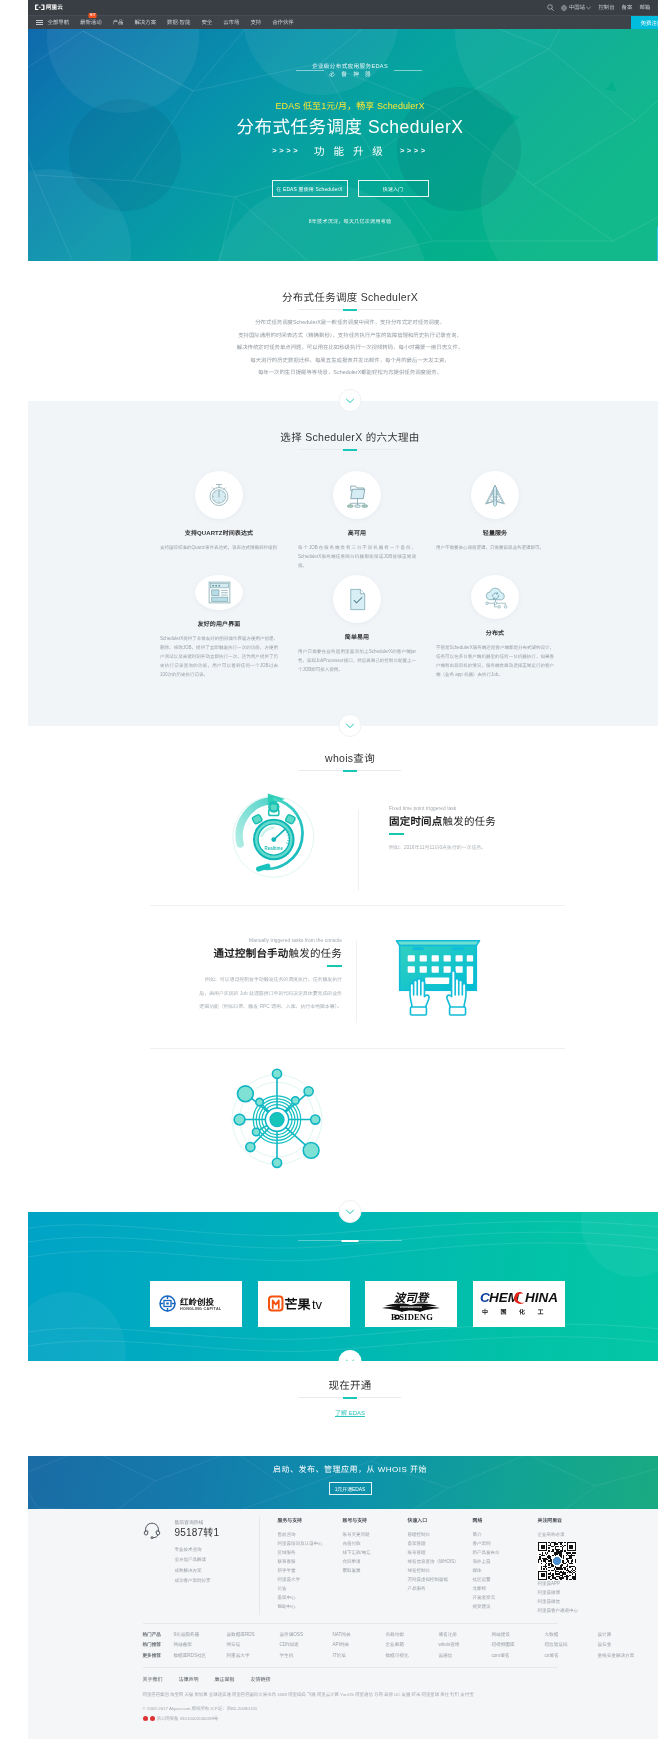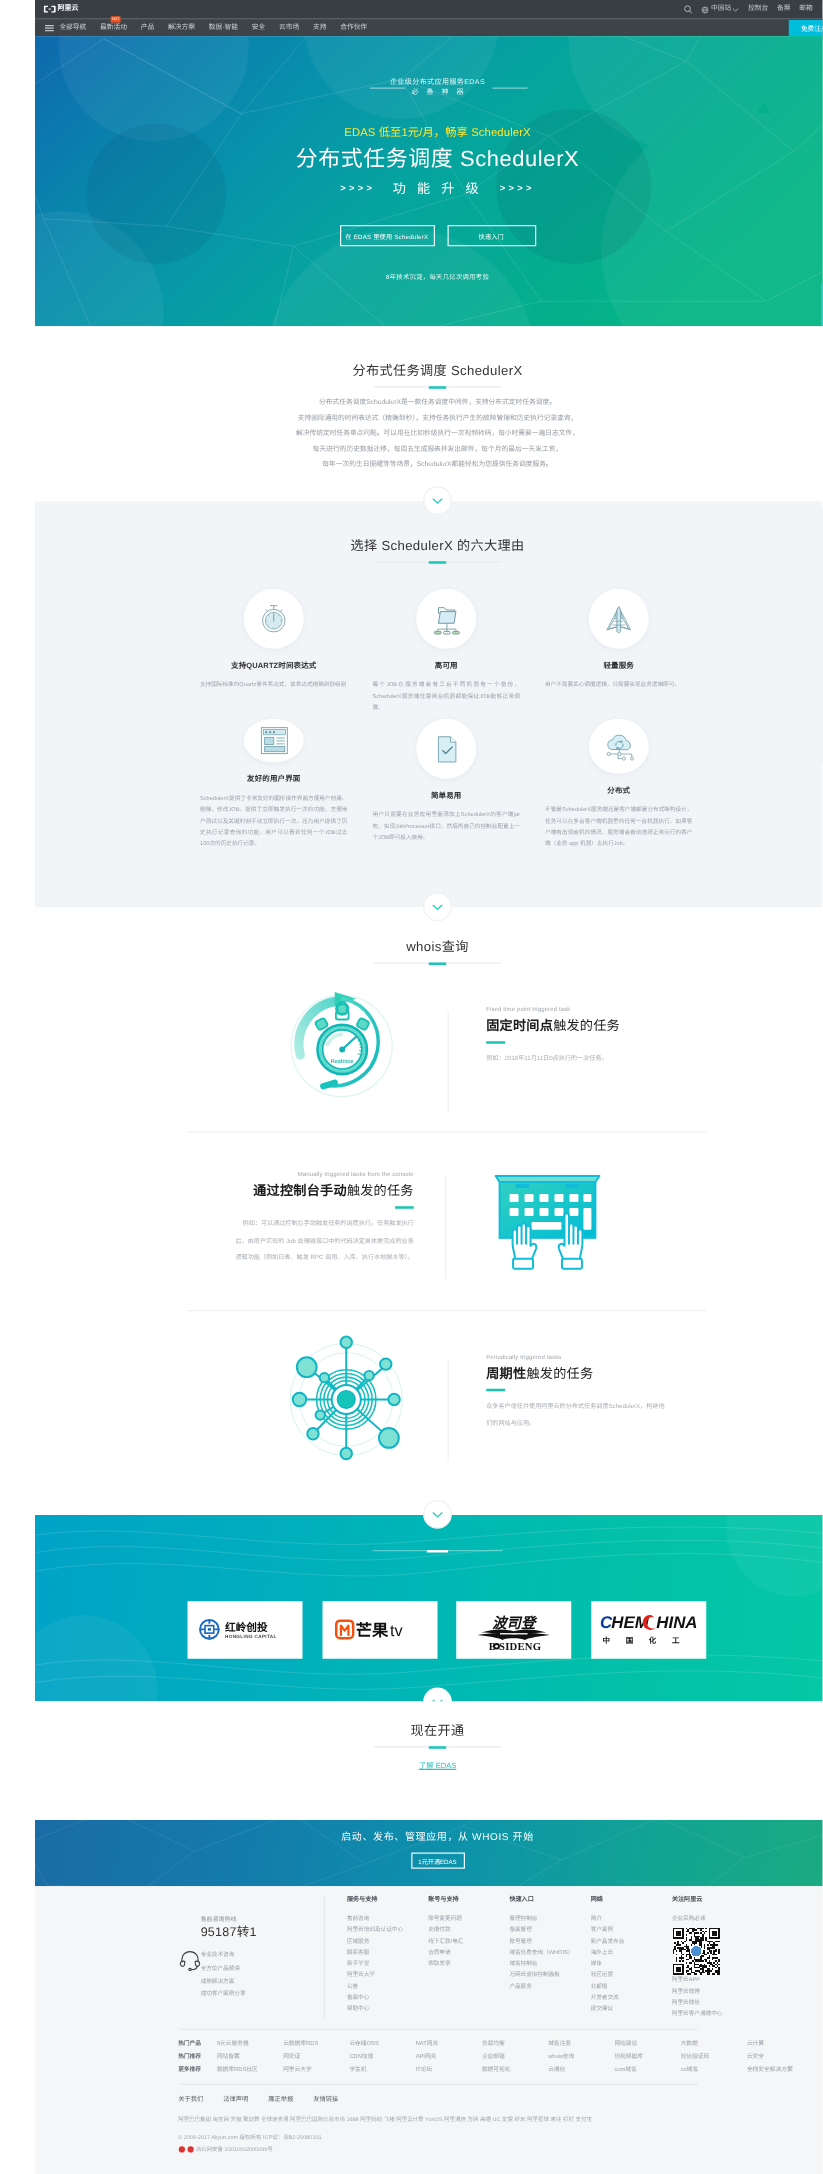--- a/index.html
+++ b/index.html
@@ -77,21 +77,21 @@
 
 
 .scenes{background:#fff;height:486px;position:relative;padding-top:25px;}
 .sc-list{margin:0 auto;width:415px;position:absolute;top:36px;left:122px;}
 .sc-row{display:flex;align-items:center;height:143px;position:relative;}
 .sc-row.ln{border-top:1px solid #eef0f2;}
 .sc-art{width:208px;display:flex;align-items:center;justify-content:center;overflow:visible;}
 .sc-row .sc-art{padding-left:46px;}
 .sc-row.rev .sc-art{padding-left:0;padding-right:46px;}
 .sc-txt{width:207px;padding-left:31px;position:relative;}
-.sc-txt.right{text-align:right;padding-left:0;padding-right:26px;}
+.sc-txt.right{text-align:right;padding-left:0;padding-right:15px;}
 .sc-txt .bar{position:absolute;top:4px;height:82px;width:1px;background:#eef0f2;}
 .sc-txt .en{font-size:4.8px;color:#a0a7ad;letter-spacing:.1px;line-height:7px;}
 .sc-txt .cn{margin-top:2px;font-size:10.5px;color:#1c1c1c;letter-spacing:.2px;line-height:14px;}
 .sc-txt .cn b{font-weight:700;}
 .sc-txt .cn span{font-weight:400;}
 .sc-txt .uline{margin-top:5px;width:15px;height:2.5px;background:#17c6ae;}
 .sc-txt.right .uline{margin-left:auto;}
 .sc-txt .d{margin-top:6px;font-size:4.9px;line-height:13.5px;color:#a9afb5;width:143px;}
 .sc-txt.right .d{margin-left:auto;}
 
@@ -112,21 +112,21 @@
 
 
 .cta{height:53px;position:relative;overflow:hidden;background:linear-gradient(100deg,#1a6ca5 0%,#147aac 25%,#0d92ab 52%,#12a394 76%,#1aab80 100%);display:flex;flex-direction:column;align-items:center;padding-top:8px;}
 .cta .ctabg{position:absolute;inset:0;width:100%;height:100%;}
 .cta-title{position:relative;z-index:2;color:#fff;font-size:8px;letter-spacing:.5px;line-height:11px;}
 .cta-btn{position:relative;z-index:2;margin-top:7px;width:43px;height:13px;border:1px solid rgba(255,255,255,.9);color:#fff;font-size:4.9px;display:flex;align-items:center;justify-content:center;text-decoration:none;}
 
 
 .footer{background:#f5f6f7;padding-top:8px;position:relative;height:231px;}
 .ft-top{width:415px;margin:0 auto;display:flex;position:relative;}
-.ft-hot{width:116px;padding-top:2px;display:flex;gap:0;flex-shrink:0;align-items:center;}
+.ft-hot{width:116px;padding-top:2px;display:flex;gap:14px;flex-shrink:0;}
 .ft-hot .hicon{width:18px;height:18px;flex-shrink:0;margin-top:2px;}
 .ft-hot .hl{font-size:4.8px;color:#8a9099;line-height:7px;}
 .ft-hot .hn{font-size:10px;color:#333;margin-top:1px;letter-spacing:.2px;line-height:12px;}
 .ft-hot ul{margin-top:6px;list-style:none;}
 .ft-hot li{font-size:4.5px;color:#9aa0a8;line-height:10.3px;}
 .ft-cols{flex:1;display:flex;border-left:1px solid #e6e8ea;padding-left:18px;}
 .ft-col{width:65px;flex-shrink:0;}
 .ft-col.wide{width:65px;}
 .ft-col.qr{width:62px;}
 .ft-col h4{font-size:4.9px;color:#4b5159;font-weight:700;line-height:7px;margin-bottom:5.5px;}
@@ -543,27 +543,20 @@
                 <circle cx="22" cy="31" r="9.5"></circle>
                 <circle cx="98" cy="28" r="5.5"></circle>
                 <circle cx="101" cy="99" r="9.5"></circle>
                 <circle cx="28" cy="95" r="5.5"></circle>
                 <circle cx="39" cy="41" r="4.5"></circle>
                 <circle cx="82" cy="39" r="4.5"></circle>
                 <circle cx="35" cy="77" r="4.5"></circle>
               </g>
               <circle cx="60" cy="62" r="8.5" fill="#16c5b9" stroke="#0fb5c4" stroke-width="1.4"></circle>
             </svg>
-          </div>
-          <div class="sc-txt" style="margin-top: -11px;">
-            <div class="bar" style="left: 0px;"></div>
-            <div class="en">Periodically triggered tasks</div>
-            <div class="cn"><b>周期性</b><span>触发的任务</span></div>
-            <div class="uline"></div>
-            <div class="d">众多客户信任并使用阿里云的分布式任务调度SchedulerX，构建他们的网站与应用。</div>
           </div>
         </div>
       </div>
     <div class="chev" style="top:474px;background:#fff;border:1px solid #eef1f3;">
       <svg width="9" height="6" viewBox="0 0 18 12">
           <path d="M2 2.5 L9 9 L16 2.5" fill="none" stroke="#21c6b8" stroke-width="2" stroke-linecap="round" stroke-linejoin="round"></path>
         </svg>
     </div>
   </div>
 

